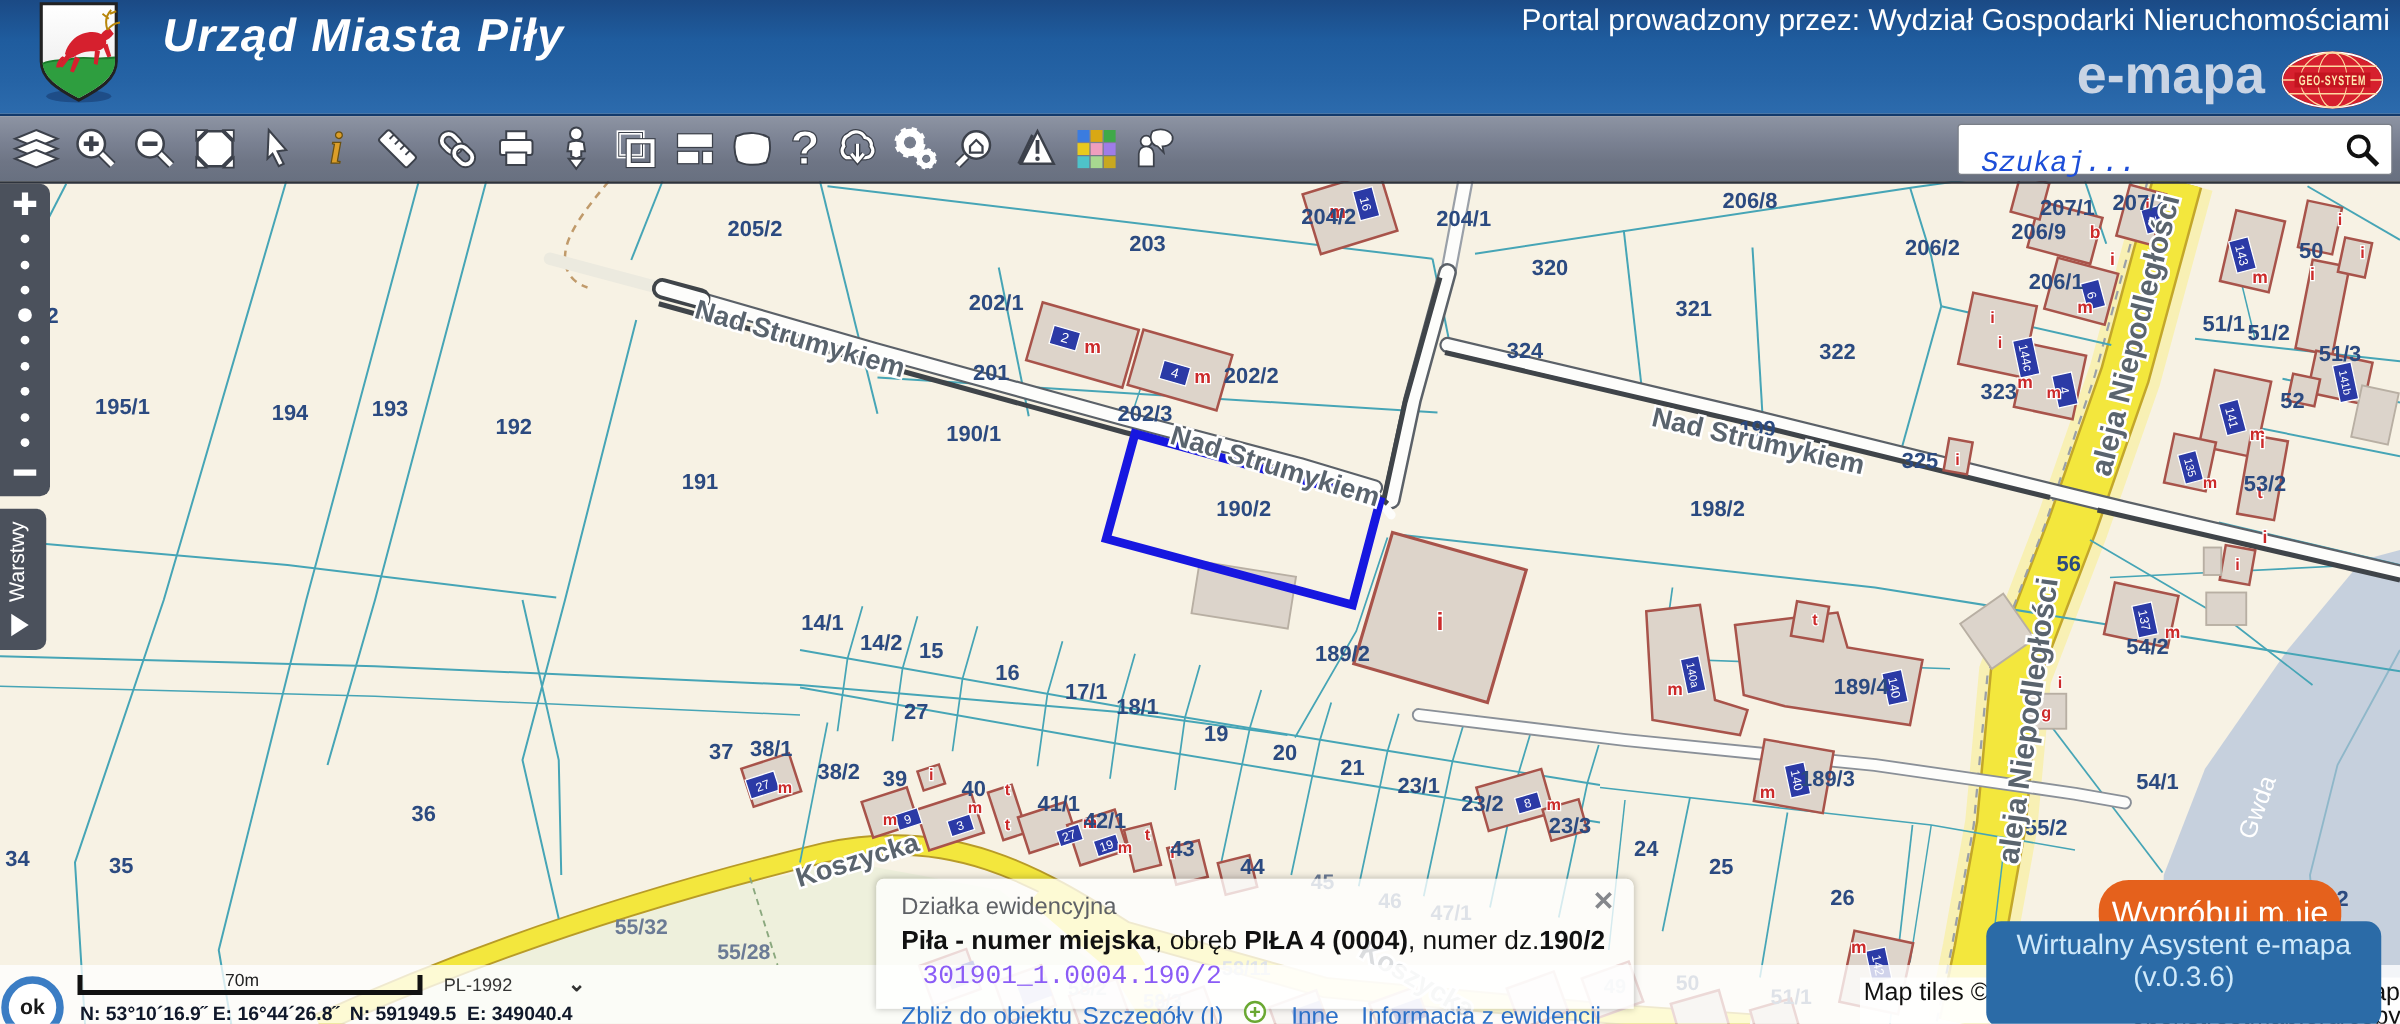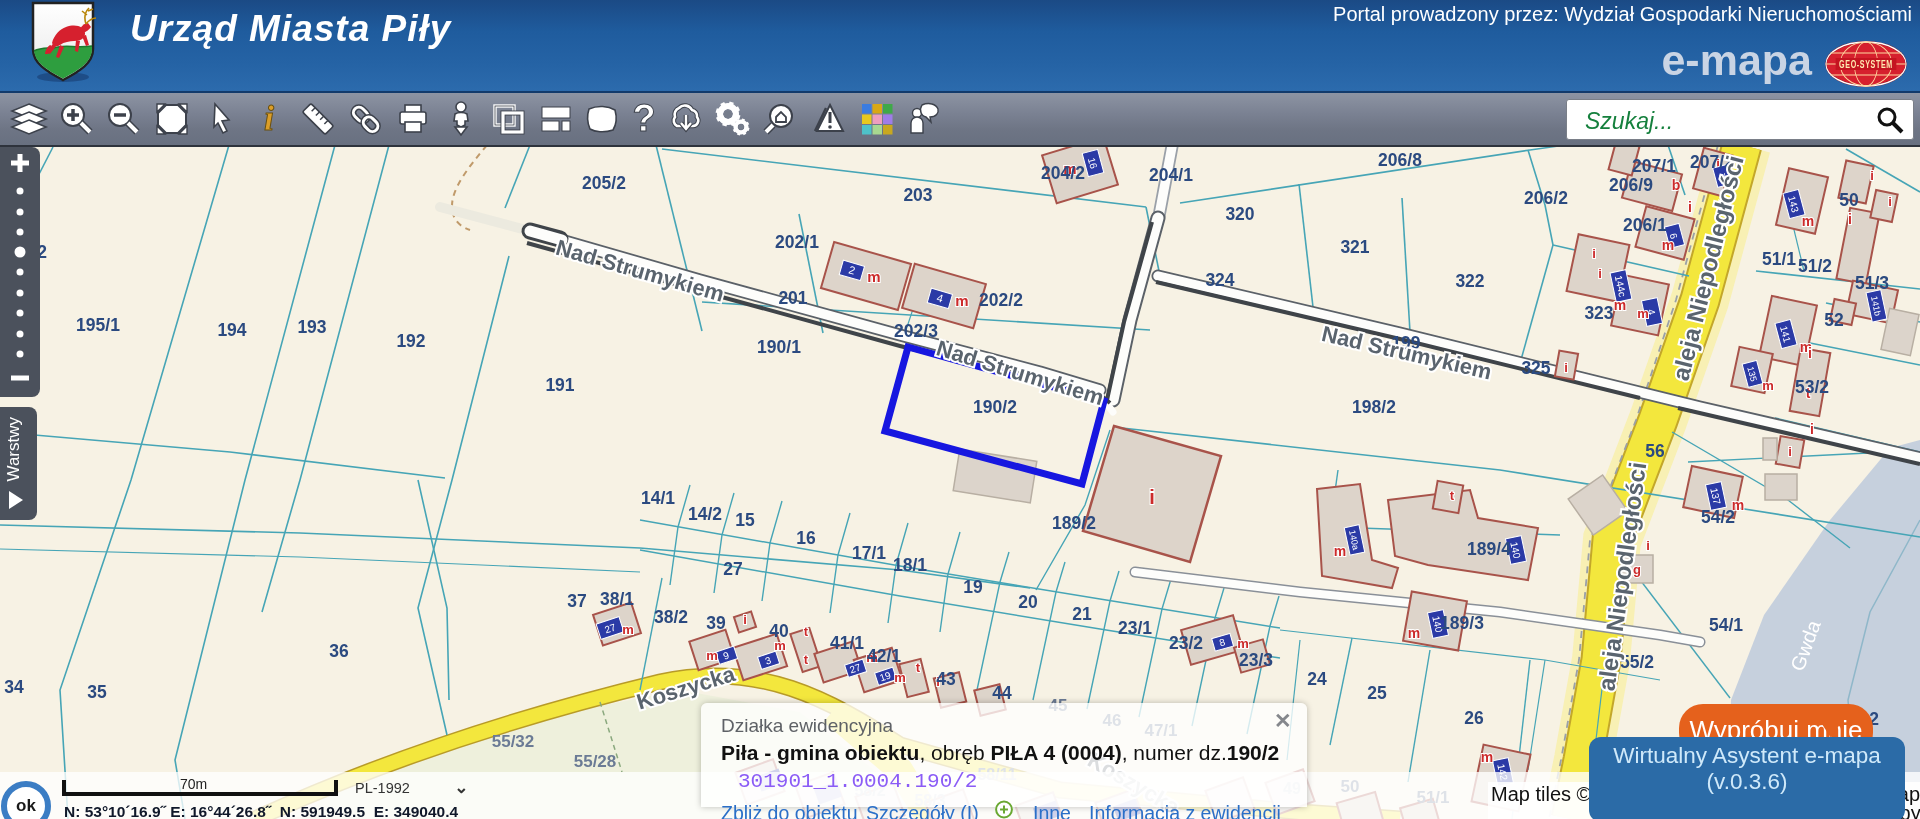--- a/index.html
+++ b/index.html
@@ -3,26 +3,26 @@
 <meta charset="utf-8">
 <style>
 html,body{margin:0;padding:0;width:1920px;height:819px;overflow:hidden;font-family:"Liberation Sans",sans-serif;}
 #stage{position:relative;width:1920px;height:819px;background:#f7f2e4;}
 #mapsvg{position:absolute;left:0;top:0;}
 
 #hdr{position:absolute;left:0;top:0;width:1920px;height:91px;background:linear-gradient(180deg,#1b4a85 0%,#1f5c9e 35%,#2563a5 70%,#2c6bad 100%);border-bottom:2px solid #123a6b;text-decoration:underline;}
 #crest{position:absolute;left:30px;top:1px;}
 #t1{position:absolute;left:130px;top:8px;color:#fff;font-size:37px;font-weight:bold;font-style:italic;letter-spacing:1px;}
 #t2{position:absolute;left:131px;top:60px;color:#c9ddf2;font-size:23px;font-weight:bold;}
-#portal{position:absolute;right:8px;top:3px;color:#fff;font-size:20px;}
+#portal{position:absolute;right:8px;top:3px;color:#fff;font-size:24px;}
 #emapa{position:absolute;right:108px;top:36px;color:#c9d4e4;font-size:43px;font-weight:bold;}
 
 #tbar{position:absolute;left:0;top:93px;width:1920px;height:52px;background:linear-gradient(180deg,#8d94a3 0%,#7a8192 40%,#6e7585 70%,#687080 100%);border-bottom:2px solid #2e333c;}
 #srch{position:absolute;left:1566px;top:99px;width:346px;height:39px;background:#fff;border:1px solid #7a7f88;border-radius:3px;}
-#srch span{position:absolute;left:18px;top:8px;font-size:23px;font-style:italic;color:#15803d;}
+#srch span{position:absolute;left:18px;top:18px;font-size:23px;font-style:italic;color:#1d4ed8;font-family:Liberation Mono, monospace;}
 
 #zbar{position:absolute;left:0px;top:147px;width:40px;height:250px;background:#4b515c;border-radius:0 8px 8px 0;}
 #wtab{position:absolute;left:0px;top:407px;width:37px;height:113px;background:#4b515c;border-radius:0 8px 8px 0;}
 #wtxt{position:absolute;left:4px;top:10px;color:#fff;font-size:17px;writing-mode:vertical-rl;transform:rotate(180deg);}
 #warr{position:absolute;left:9px;top:84px;width:0;height:0;border-left:14px solid #fff;border-top:9px solid transparent;border-bottom:9px solid transparent;}
 
 #bbar{position:absolute;left:0;top:772px;width:1920px;height:47px;background:rgba(255,255,255,0.78);}
 #coords{position:absolute;left:64px;top:803px;font-size:15.5px;font-weight:bold;color:#10182a;}
 #m70{position:absolute;left:180px;top:776px;font-size:14px;color:#222;}
 #pl92{position:absolute;left:355px;top:777px;font-size:14.5px;color:#333;}
@@ -616,21 +616,21 @@
 <div id="bbar"></div>
 <svg id="sbar" style="position:absolute;left:60px;top:776px;" width="290" height="24" viewBox="0 0 290 24">
       <path d="M4 4 V18 H276 V4" fill="none" stroke="#111" stroke-width="4"></path>
     </svg>
 <div id="m70">70m</div>
 <div id="pl92">PL-1992&nbsp;&nbsp;&nbsp;&nbsp;&nbsp;&nbsp;&nbsp;&nbsp;&nbsp;&nbsp;&nbsp;<b style="font-size:17px;">⌄</b></div>
 <div id="coords">N: 53°10´16.9˝ E: 16°44´26.8˝&nbsp;&nbsp;N: 591949.5&nbsp;&nbsp;E: 349040.4</div>
 <div id="okbtn">ok</div>
 <div id="popup">
  <div class="l1">Działka ewidencyjna</div>
- <div class="l2"><b>Piła - gmina obiektu</b>, obręb <b>PIŁA 4 (0004)</b>, numer dz.<b>190/2</b></div>
+ <div class="l2"><b>Piła - numer miejska</b>, obręb <b>PIŁA 4 (0004)</b>, numer dz.<b>190/2</b></div>
  <div class="l3">301901_1.0004.190/2</div>
  <div class="l4" style="left:20px;">Zbliż do obiektu</div>
       <div class="l4" style="left:165px;">Szczegóły (I)</div>
       <div class="l4" style="left:332px;">Inne</div>
       <div class="l4" style="left:388px;">Informacja z ewidencji</div>
 </div>
 <div id="px">✕</div>
 <svg style="position:absolute;left:991px;top:800px;" width="26" height="19" viewBox="0 0 26 24">
       <circle cx="13" cy="12" r="10" fill="#fff" stroke="#6aa832" stroke-width="2.5"></circle>
       <path d="M13 7 V17 M8 12 H18" stroke="#6aa832" stroke-width="2.5"></path>

